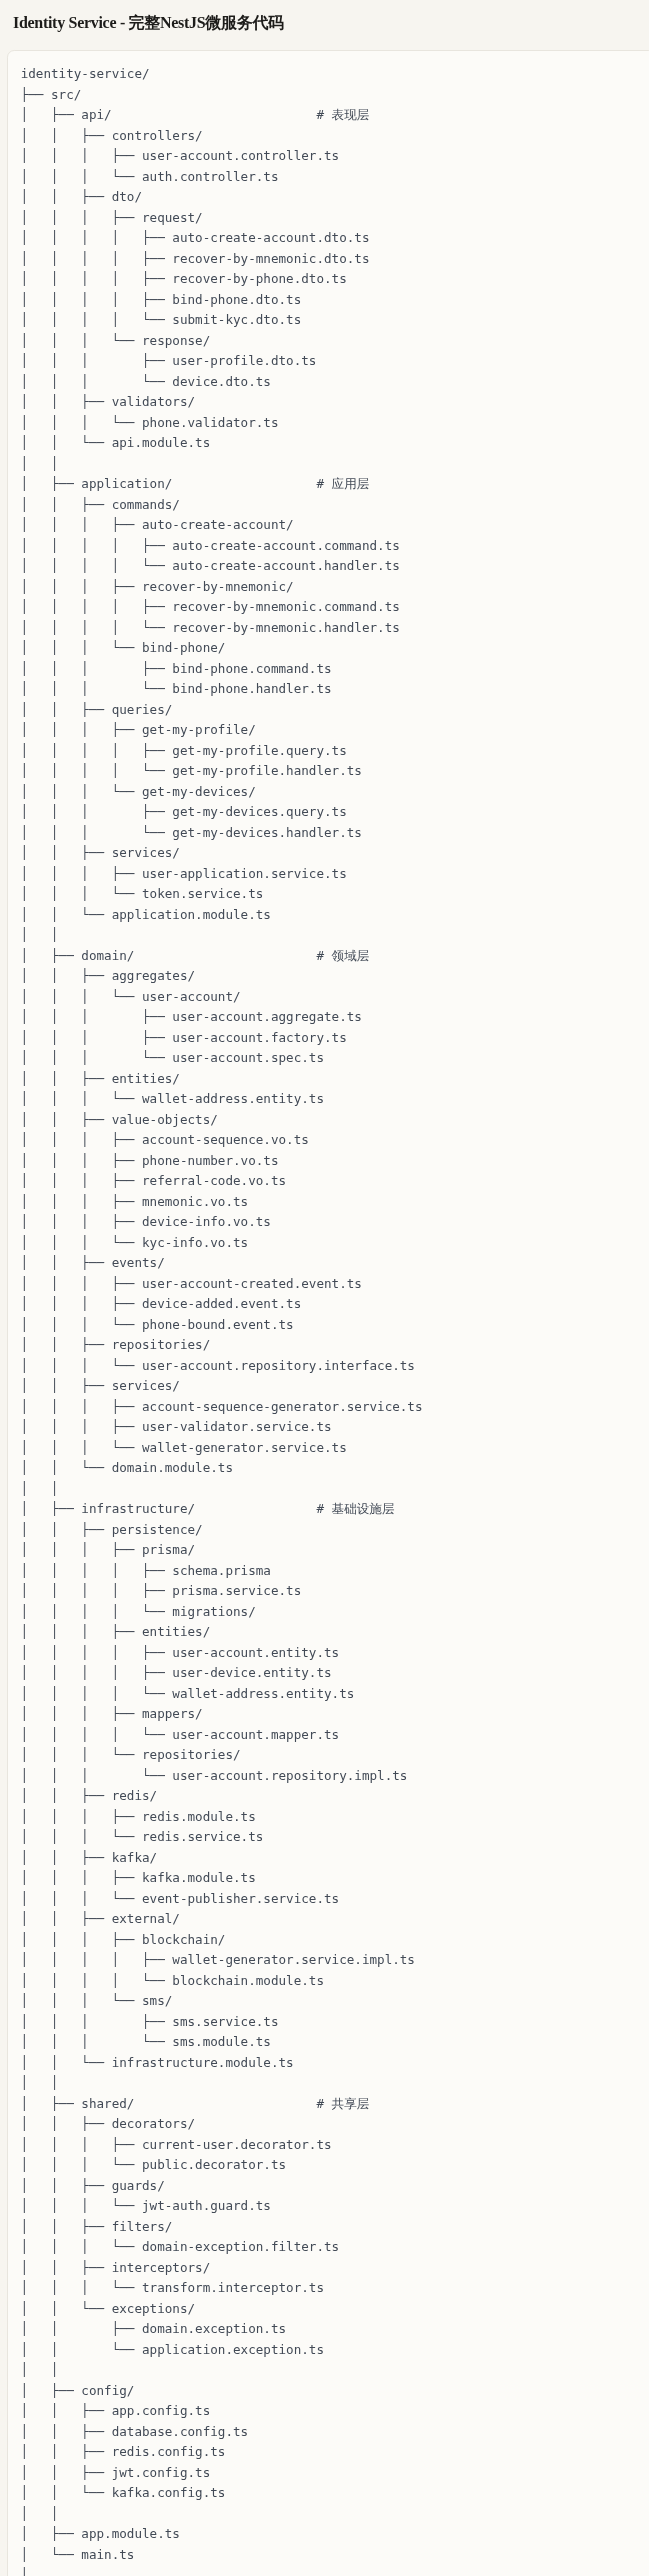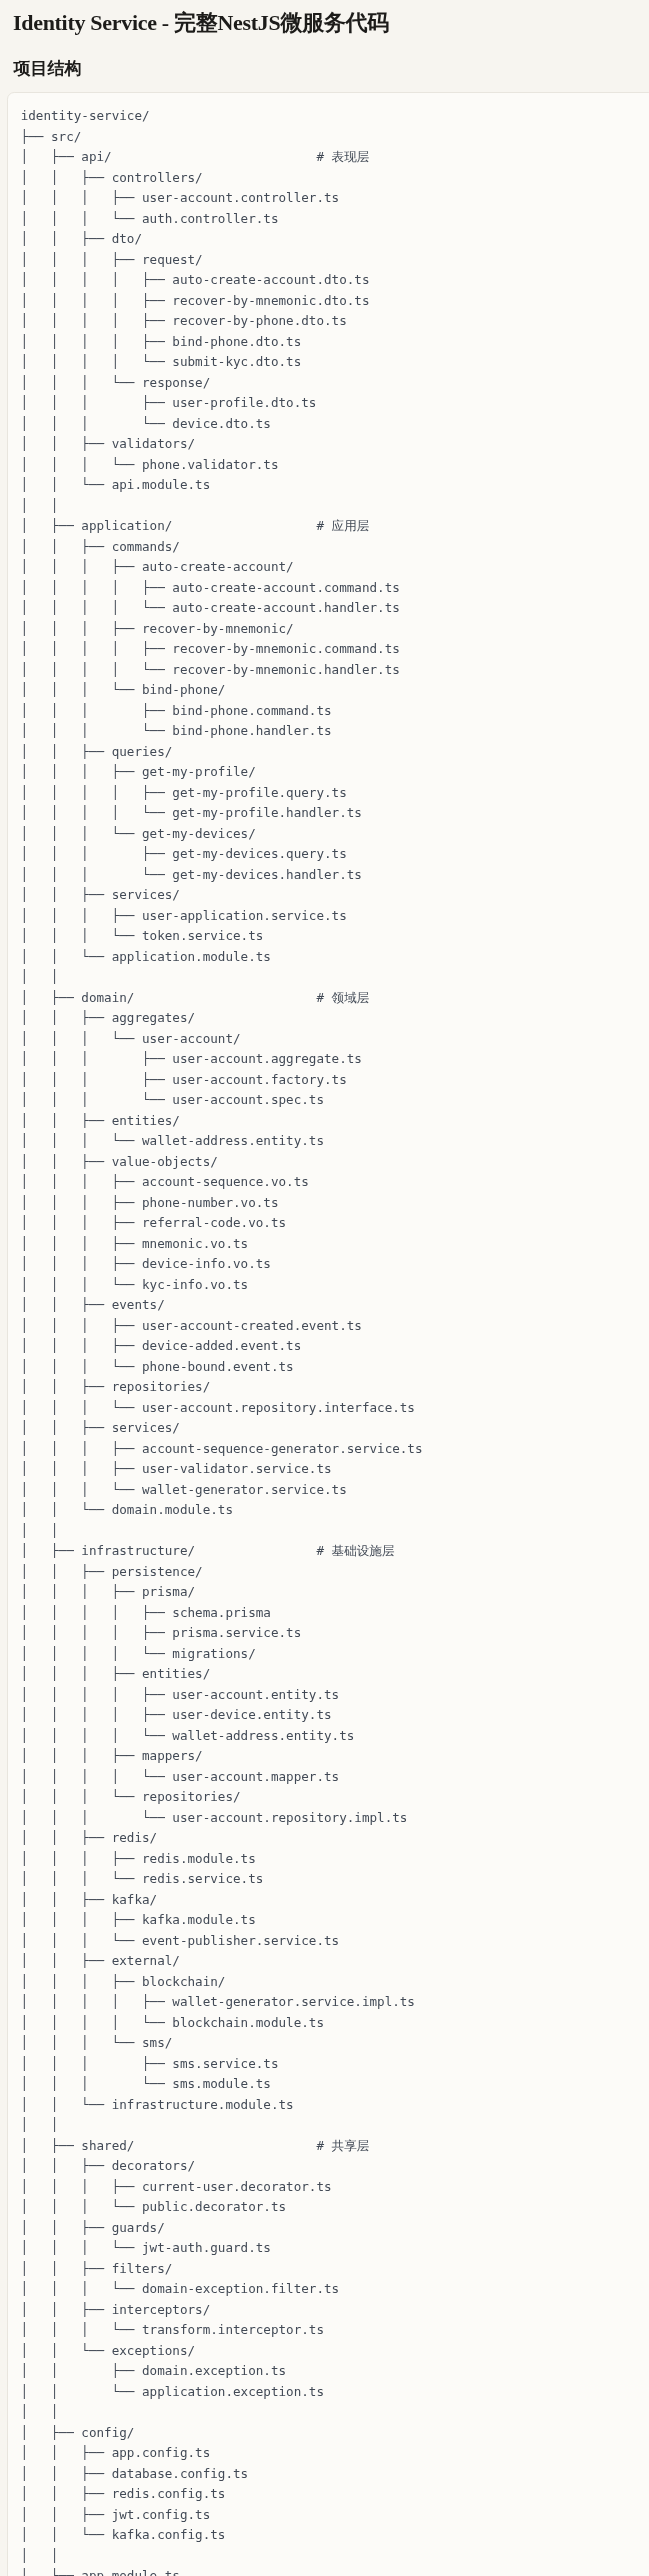--- a/index.html
+++ b/index.html
@@ -14,21 +14,21 @@
     width:649px;height:3043px;
     background:var(--page-bg);
     font-family:"Liberation Sans",sans-serif;
     overflow:hidden;
   }
   .doc{width:649px;}
   h1.page-title{
     margin:0;padding:7.7px 0 0 13px;
     font-family:"Liberation Serif",serif;
     font-weight:700;
-    font-size:22px;line-height:29px;
+    font-size:16px;line-height:29px;
     letter-spacing:-0.3px;
     color:var(--heading-text);
   }
   h2.section-heading{
     margin:21px 0 0 0;padding:0 0 0 13.4px;
     font-family:"Liberation Sans",sans-serif;
     font-weight:700;
     font-size:17px;line-height:21px;
     color:var(--heading-text);
   }
@@ -50,21 +50,20 @@
     color:var(--code-text);
     white-space:pre;
   }
 </style>
 </head>
 <body>
 
 <div class="doc">
   <h1 class="page-title">Identity Service - 完整NestJS微服务代码</h1>
 
-  <h2 class="section-heading">项目结构</h2>
 
   <div class="code-block">
     <pre class="file-tree">identity-service/
 ├── src/
 │   ├── api/                           # 表现层
 │   │   ├── controllers/
 │   │   │   ├── user-account.controller.ts
 │   │   │   └── auth.controller.ts
 │   │   ├── dto/
 │   │   │   ├── request/

